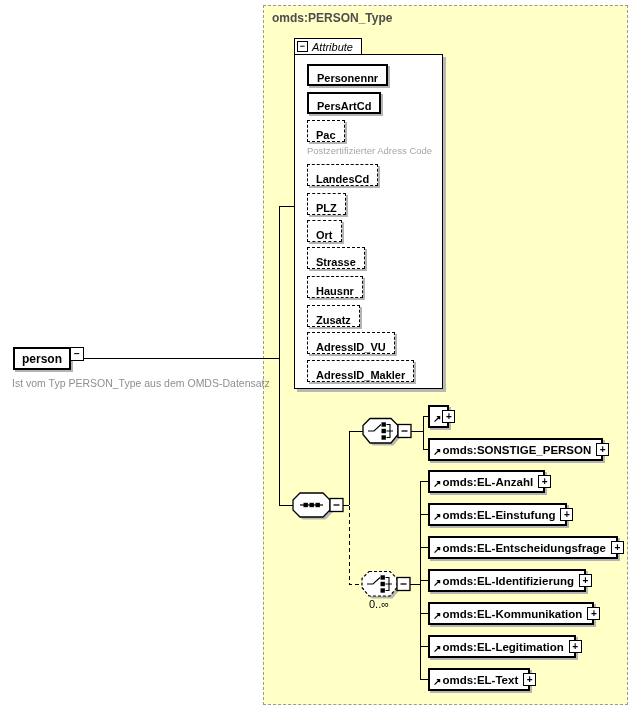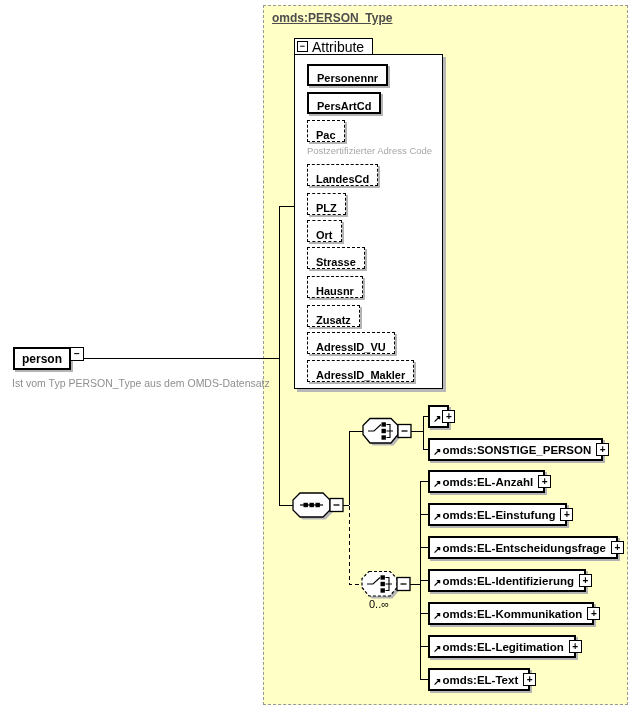--- a/index.html
+++ b/index.html
@@ -3,29 +3,29 @@
 <meta charset="utf-8">
 <style>
   html,body{margin:0;padding:0;background:#fff;}
   .canvas{position:relative;width:634px;height:711px;background:#ffffff;
           font-family:"Liberation Sans",sans-serif;overflow:hidden;}
 
   
   .schema-container{position:absolute;left:263px;top:5px;width:363px;height:698px;
           background:#ffffc6;border:1px dashed #999;}
   .container-label{position:absolute;left:272px;top:11px;font-size:12px;font-weight:bold;
-          color:#4d4d4d;z-index:2;white-space:nowrap;text-decoration:underline;}
+          color:#4d4d4d;z-index:2;white-space:nowrap;}
 
   svg.wires{position:absolute;left:0;top:0;z-index:3;}
 
   
   .attr-tab{position:absolute;left:294px;top:38px;height:17px;background:#fff;
           border:1.5px solid #000;display:flex;align-items:center;gap:4px;
           padding:0 8px 0 2px;z-index:5;box-sizing:border-box;}
-  .attr-tab .tab-label{font-size:14px;color:#000;white-space:nowrap;}
+  .attr-tab .tab-label{font-style:italic;font-size:11px;color:#000;white-space:nowrap;}
   .attr-panel{position:absolute;left:294px;top:54px;width:149px;height:335px;background:#fff;
           border:1.5px solid #000;box-shadow:3px 3px 0 #b8b8b8;z-index:4;box-sizing:border-box;}
 
   .attr-box{position:absolute;left:307px;height:22px;display:flex;align-items:flex-end;
           padding:0 8px;background:#fff;border:2px solid #000;box-sizing:border-box;
           box-shadow:2px 2px 0 #b4b4b4;font-weight:bold;font-size:11px;color:#000;
           z-index:6;white-space:nowrap;}
   .attr-box.optional{border:1.5px dashed #000;}
   .attr-note{position:absolute;left:307px;font-size:9.5px;color:#a6a6a6;z-index:6;white-space:nowrap;}
 

